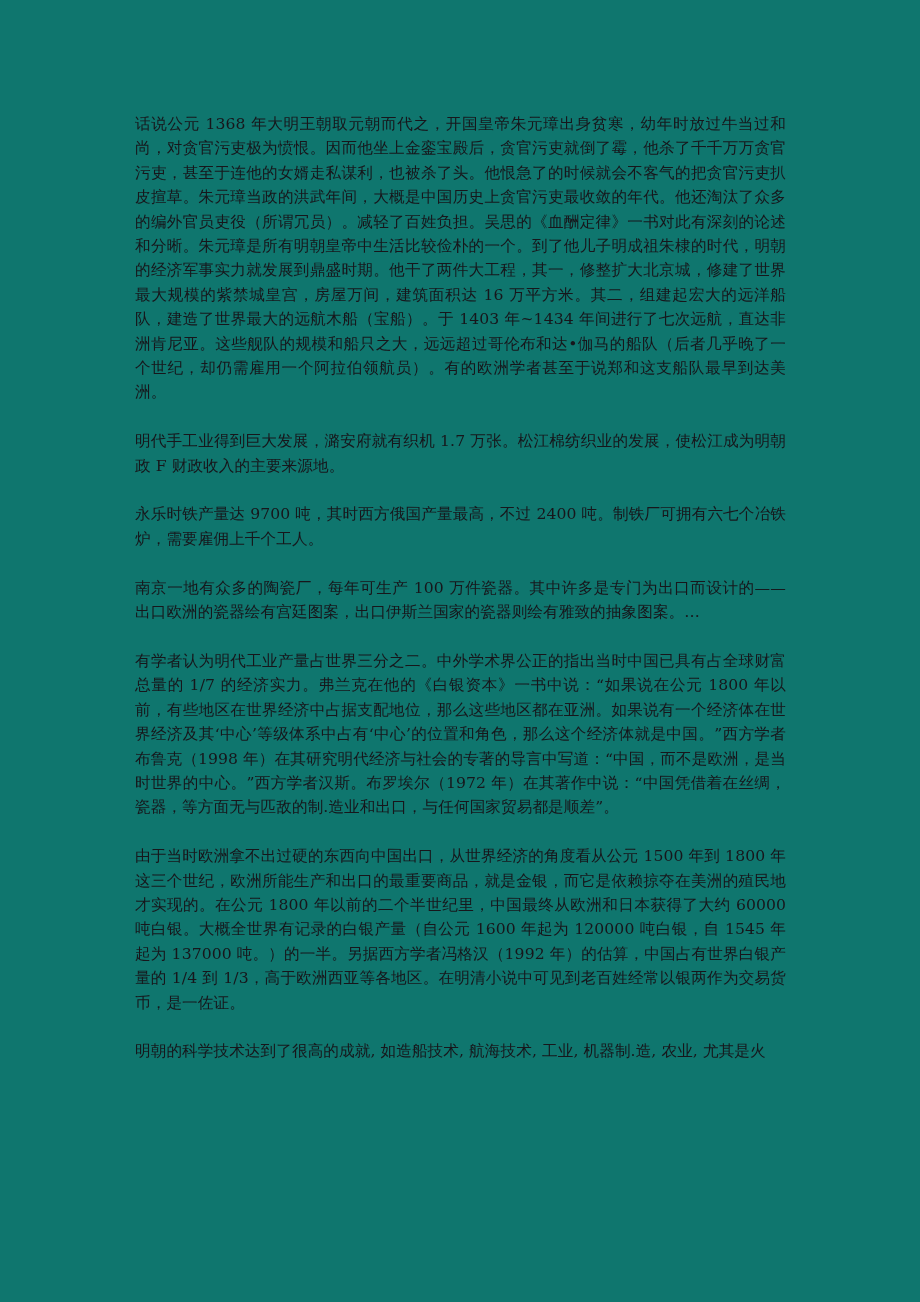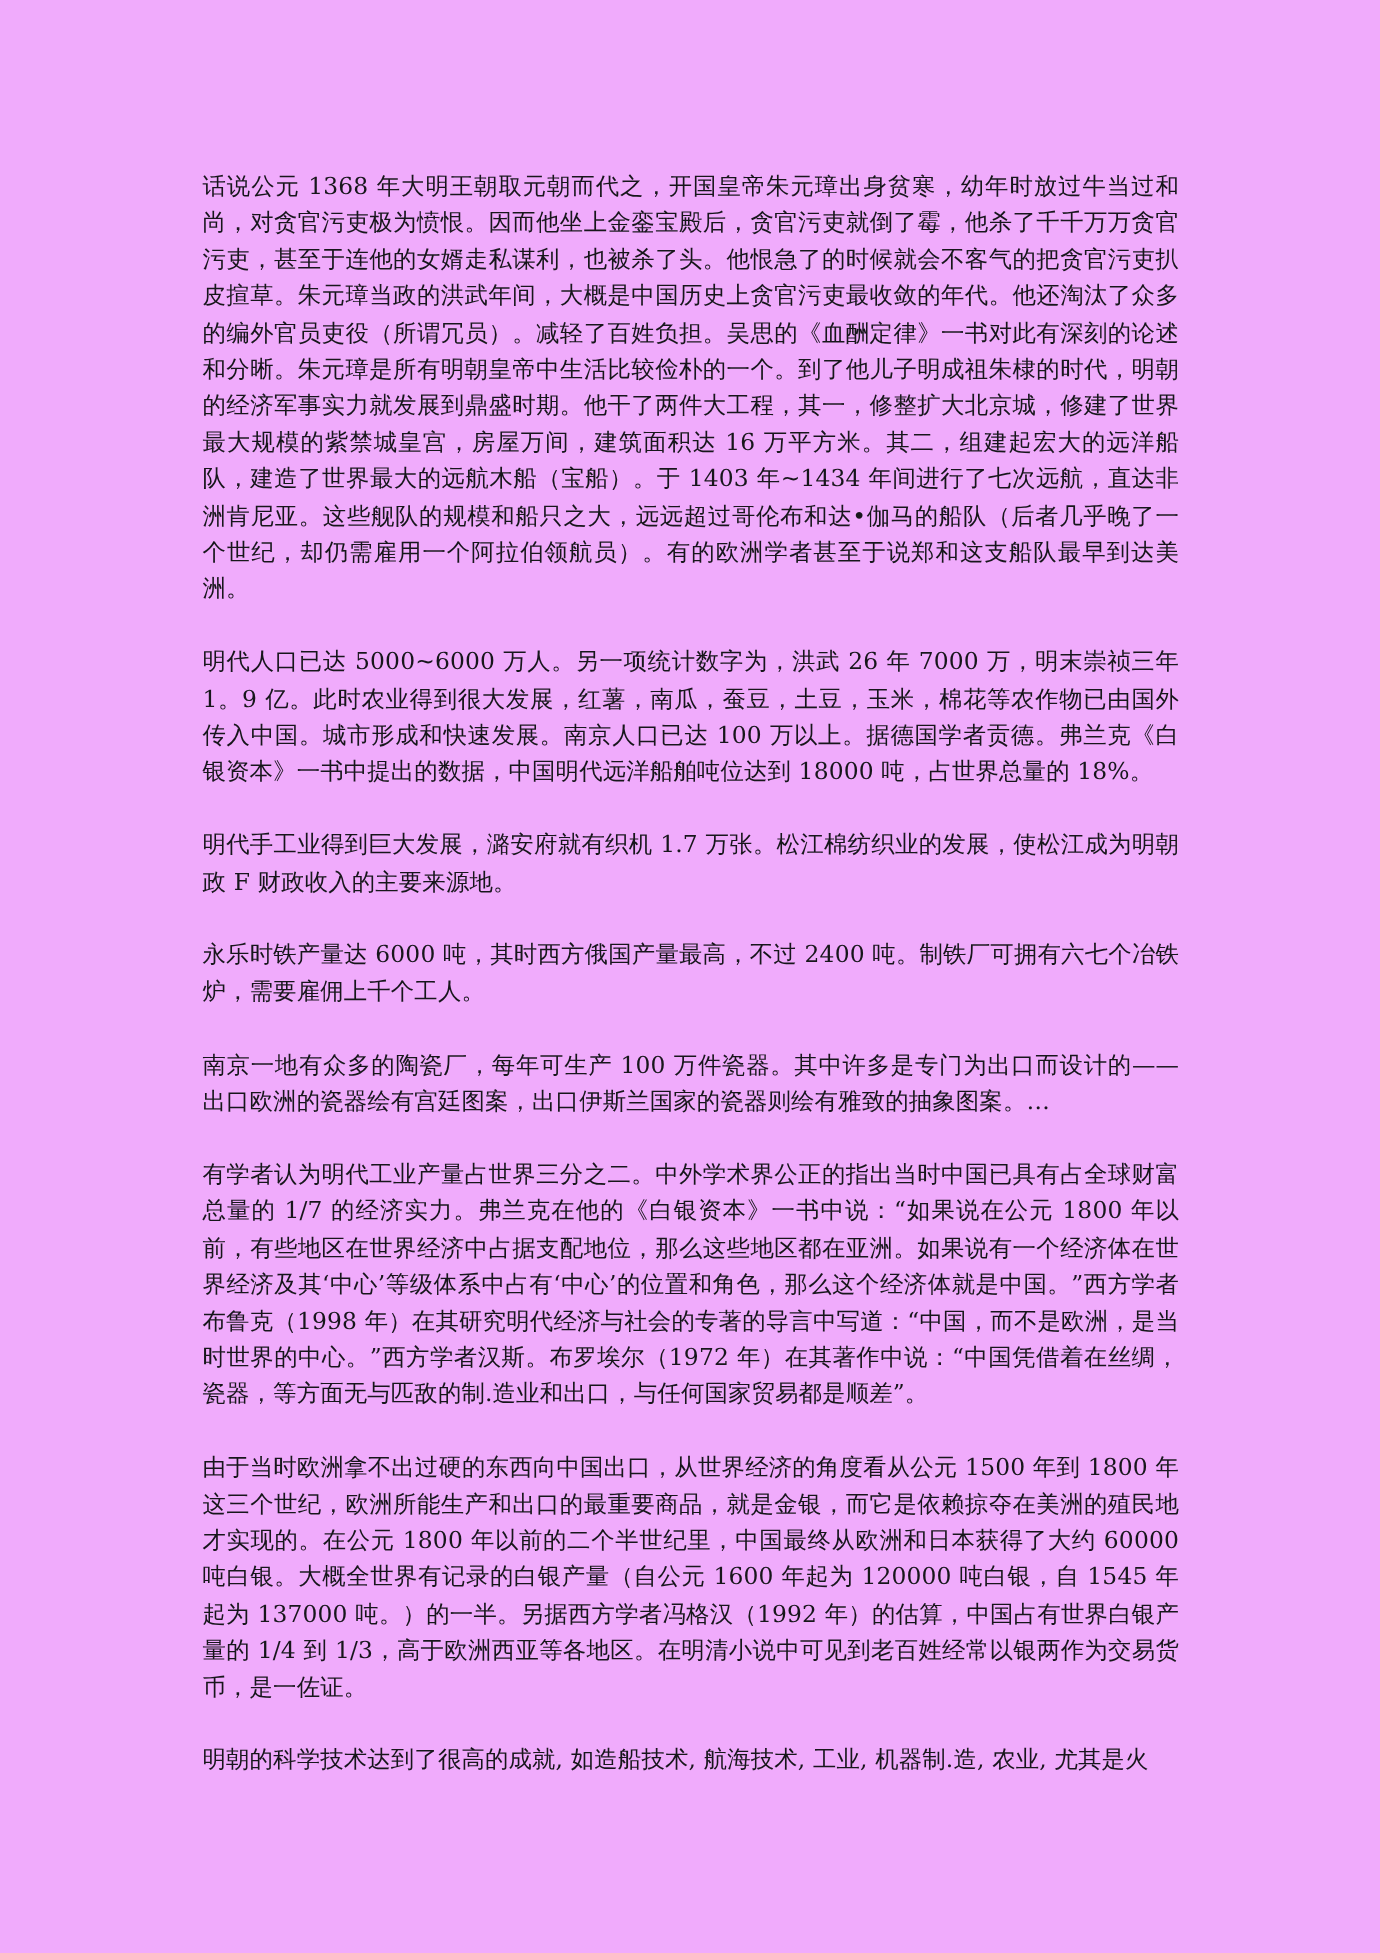--- a/index.html
+++ b/index.html
@@ -6,21 +6,21 @@
   html, body {
     margin: 0;
     padding: 0;
     background: #ffffff;
   }
 
   .page {
     position: relative;
     width: 920px;
     height: 1302px;
-    background: #f0abfc;
+    background: #0f766e;
     margin: 0 auto;
     overflow: hidden;
     box-sizing: border-box;
   }
 
   .doc-body {
     position: absolute;
     left: 135px;
     top: 112px;
     width: 651px;
@@ -42,21 +42,20 @@
   .para:last-child {
     margin-bottom: 16px;
   }
 </style>
 </head>
 <body>
 
 <div class="page">
   <div class="doc-body">
     <p class="para">话说公元 1368 年大明王朝取元朝而代之，开国皇帝朱元璋出身贫寒，幼年时放过牛当过和尚，对贪官污吏极为愤恨。因而他坐上金銮宝殿后，贪官污吏就倒了霉，他杀了千千万万贪官污吏，甚至于连他的女婿走私谋利，也被杀了头。他恨急了的时候就会不客气的把贪官污吏扒皮揎草。朱元璋当政的洪武年间，大概是中国历史上贪官污吏最收敛的年代。他还淘汰了众多的编外官员吏役（所谓冗员）。减轻了百姓负担。吴思的《血酬定律》一书对此有深刻的论述和分晰。朱元璋是所有明朝皇帝中生活比较俭朴的一个。到了他儿子明成祖朱棣的时代，明朝的经济军事实力就发展到鼎盛时期。他干了两件大工程，其一，修整扩大北京城，修建了世界最大规模的紫禁城皇宫，房屋万间，建筑面积达 16 万平方米。其二，组建起宏大的远洋船队，建造了世界最大的远航木船（宝船）。于 1403 年~1434 年间进行了七次远航，直达非洲肯尼亚。这些舰队的规模和船只之大，远远超过哥伦布和达•伽马的船队（后者几乎晚了一个世纪，却仍需雇用一个阿拉伯领航员）。有的欧洲学者甚至于说郑和这支船队最早到达美洲。</p>
-    <p class="para">明代人口已达 5000~6000 万人。另一项统计数字为，洪武 26 年 7000 万，明末崇祯三年 1。9 亿。此时农业得到很大发展，红薯，南瓜，蚕豆，土豆，玉米，棉花等农作物已由国外传入中国。城市形成和快速发展。南京人口已达 100 万以上。据德国学者贡德。弗兰克《白银资本》一书中提出的数据，中国明代远洋船舶吨位达到 18000 吨，占世界总量的 18%。</p>
     <p class="para">明代手工业得到巨大发展，潞安府就有织机 1.7 万张。松江棉纺织业的发展，使松江成为明朝政 F 财政收入的主要来源地。</p>
-    <p class="para">永乐时铁产量达 6000 吨，其时西方俄国产量最高，不过 2400 吨。制铁厂可拥有六七个冶铁炉，需要雇佣上千个工人。</p>
+    <p class="para">永乐时铁产量达 9700 吨，其时西方俄国产量最高，不过 2400 吨。制铁厂可拥有六七个冶铁炉，需要雇佣上千个工人。</p>
     <p class="para">南京一地有众多的陶瓷厂，每年可生产 100 万件瓷器。其中许多是专门为出口而设计的——出口欧洲的瓷器绘有宫廷图案，出口伊斯兰国家的瓷器则绘有雅致的抽象图案。…</p>
     <p class="para">有学者认为明代工业产量占世界三分之二。中外学术界公正的指出当时中国已具有占全球财富总量的 1/7 的经济实力。弗兰克在他的《白银资本》一书中说：“如果说在公元 1800 年以前，有些地区在世界经济中占据支配地位，那么这些地区都在亚洲。如果说有一个经济体在世界经济及其‘中心’等级体系中占有‘中心’的位置和角色，那么这个经济体就是中国。”西方学者布鲁克（1998 年）在其研究明代经济与社会的专著的导言中写道：“中国，而不是欧洲，是当时世界的中心。”西方学者汉斯。布罗埃尔（1972 年）在其著作中说：“中国凭借着在丝绸，瓷器，等方面无与匹敌的制.造业和出口，与任何国家贸易都是顺差”。</p>
     <p class="para">由于当时欧洲拿不出过硬的东西向中国出口，从世界经济的角度看从公元 1500 年到 1800 年这三个世纪，欧洲所能生产和出口的最重要商品，就是金银，而它是依赖掠夺在美洲的殖民地才实现的。在公元 1800 年以前的二个半世纪里，中国最终从欧洲和日本获得了大约 60000 吨白银。大概全世界有记录的白银产量（自公元 1600 年起为 120000 吨白银，自 1545 年起为 137000 吨。）的一半。另据西方学者冯格汉（1992 年）的估算，中国占有世界白银产量的 1/4 到 1/3，高于欧洲西亚等各地区。在明清小说中可见到老百姓经常以银两作为交易货币，是一佐证。</p>
     <p class="para">明朝的科学技术达到了很高的成就, 如造船技术, 航海技术, 工业, 机器制.造, 农业, 尤其是火</p>
   </div>
 </div>
 
 </body></html>

